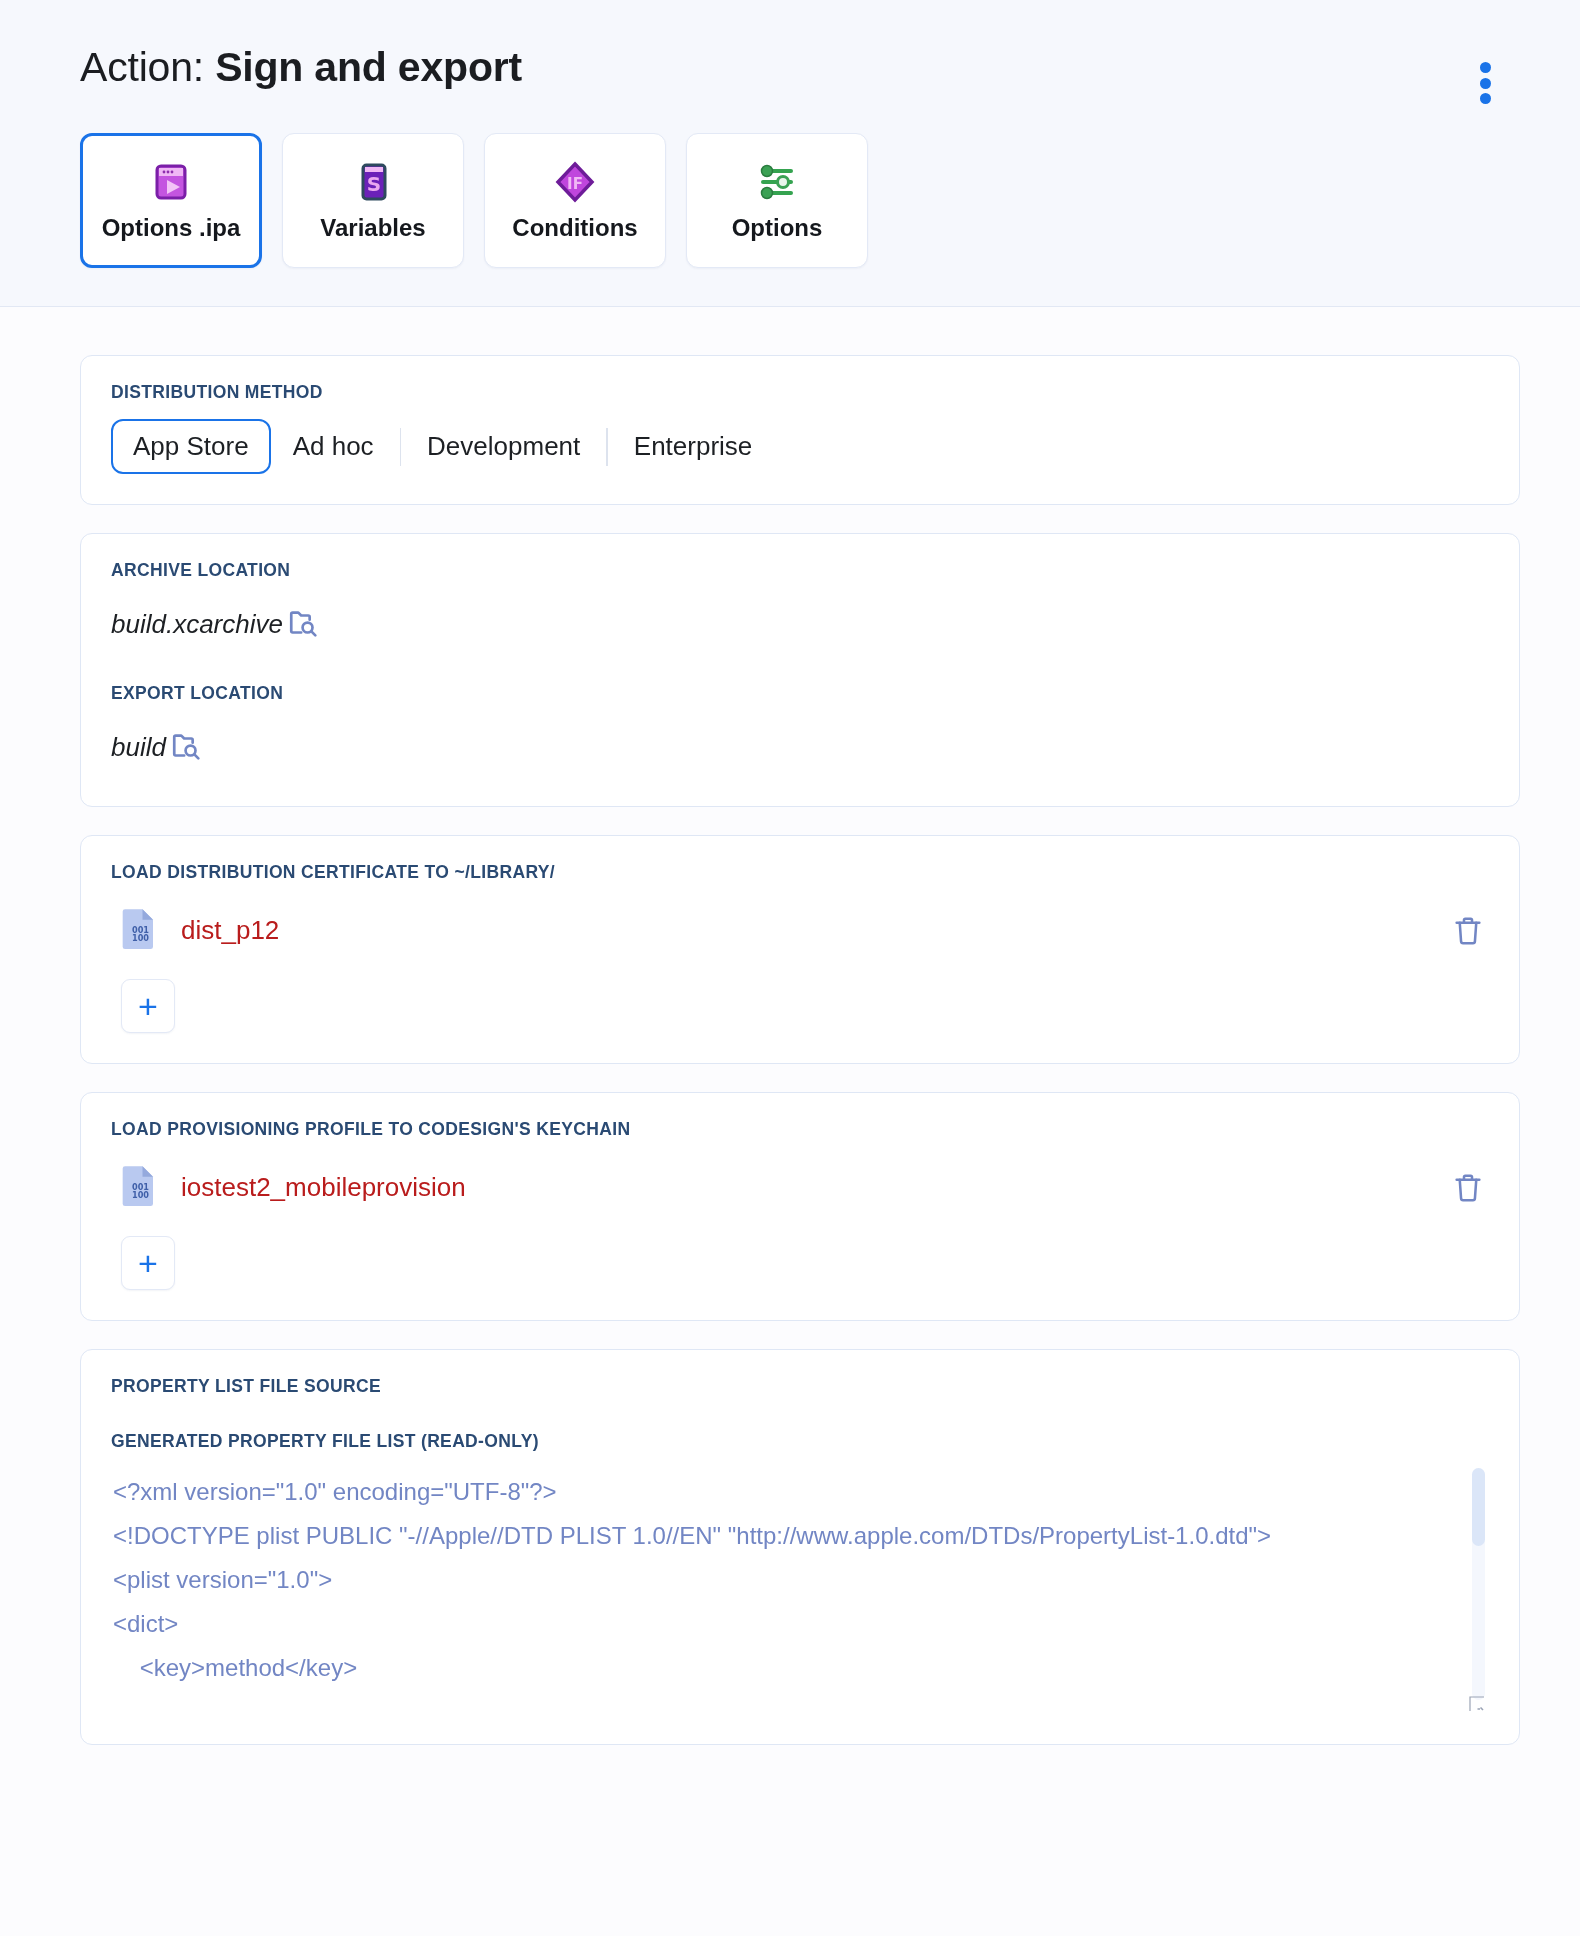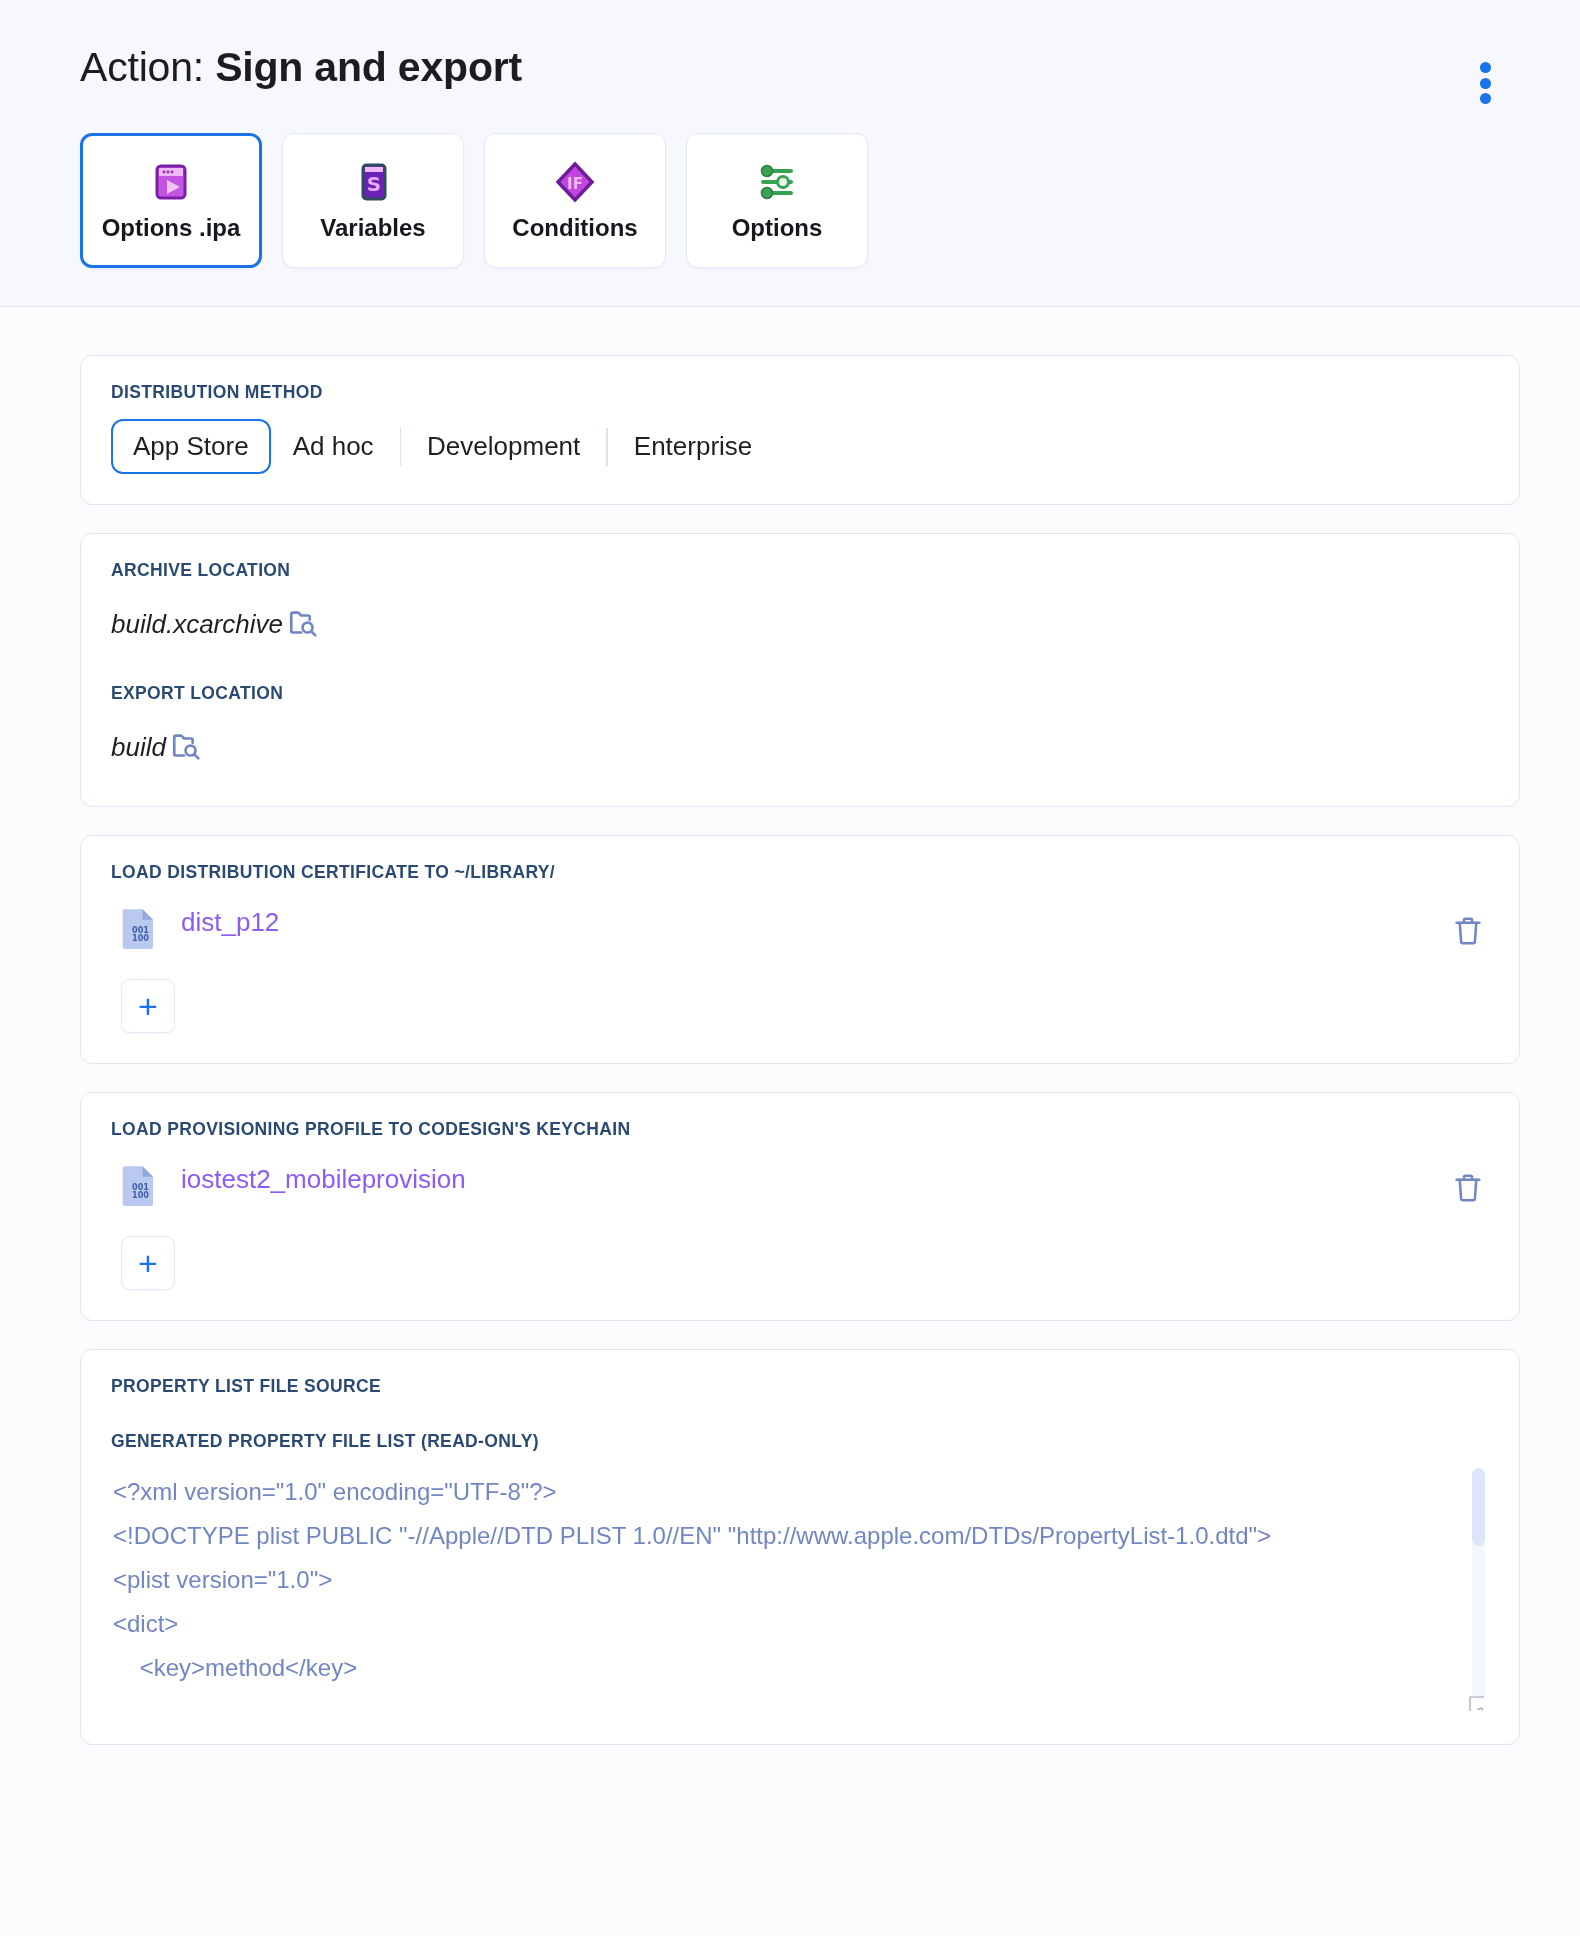--- a/index.html
+++ b/index.html
@@ -140,22 +140,22 @@
   }
   .spacer-24 { height: 30px; }
 
   
   .file-row {
     display: flex;
     align-items: center;
     justify-content: space-between;
     padding: 8px 0 6px 10px;
   }
-  .file-left { display: flex; gap: 24px; }
-  .file-name { font-size: 26px; color: #8b5cf6; }
+  .file-left { display: flex; align-items: center; gap: 24px; }
+  .file-name { font-size: 26px; color: #b91c1c; }
   .add-btn {
     margin-top: 20px;
     margin-left: 10px;
     width: 54px; height: 54px;
     border: 1.5px solid #e3e9f6;
     border-radius: 9px;
     background: #ffffff;
     display: flex; align-items: center; justify-content: center;
     cursor: pointer;
     box-shadow: 0 1px 2px rgba(40,60,120,0.06);

